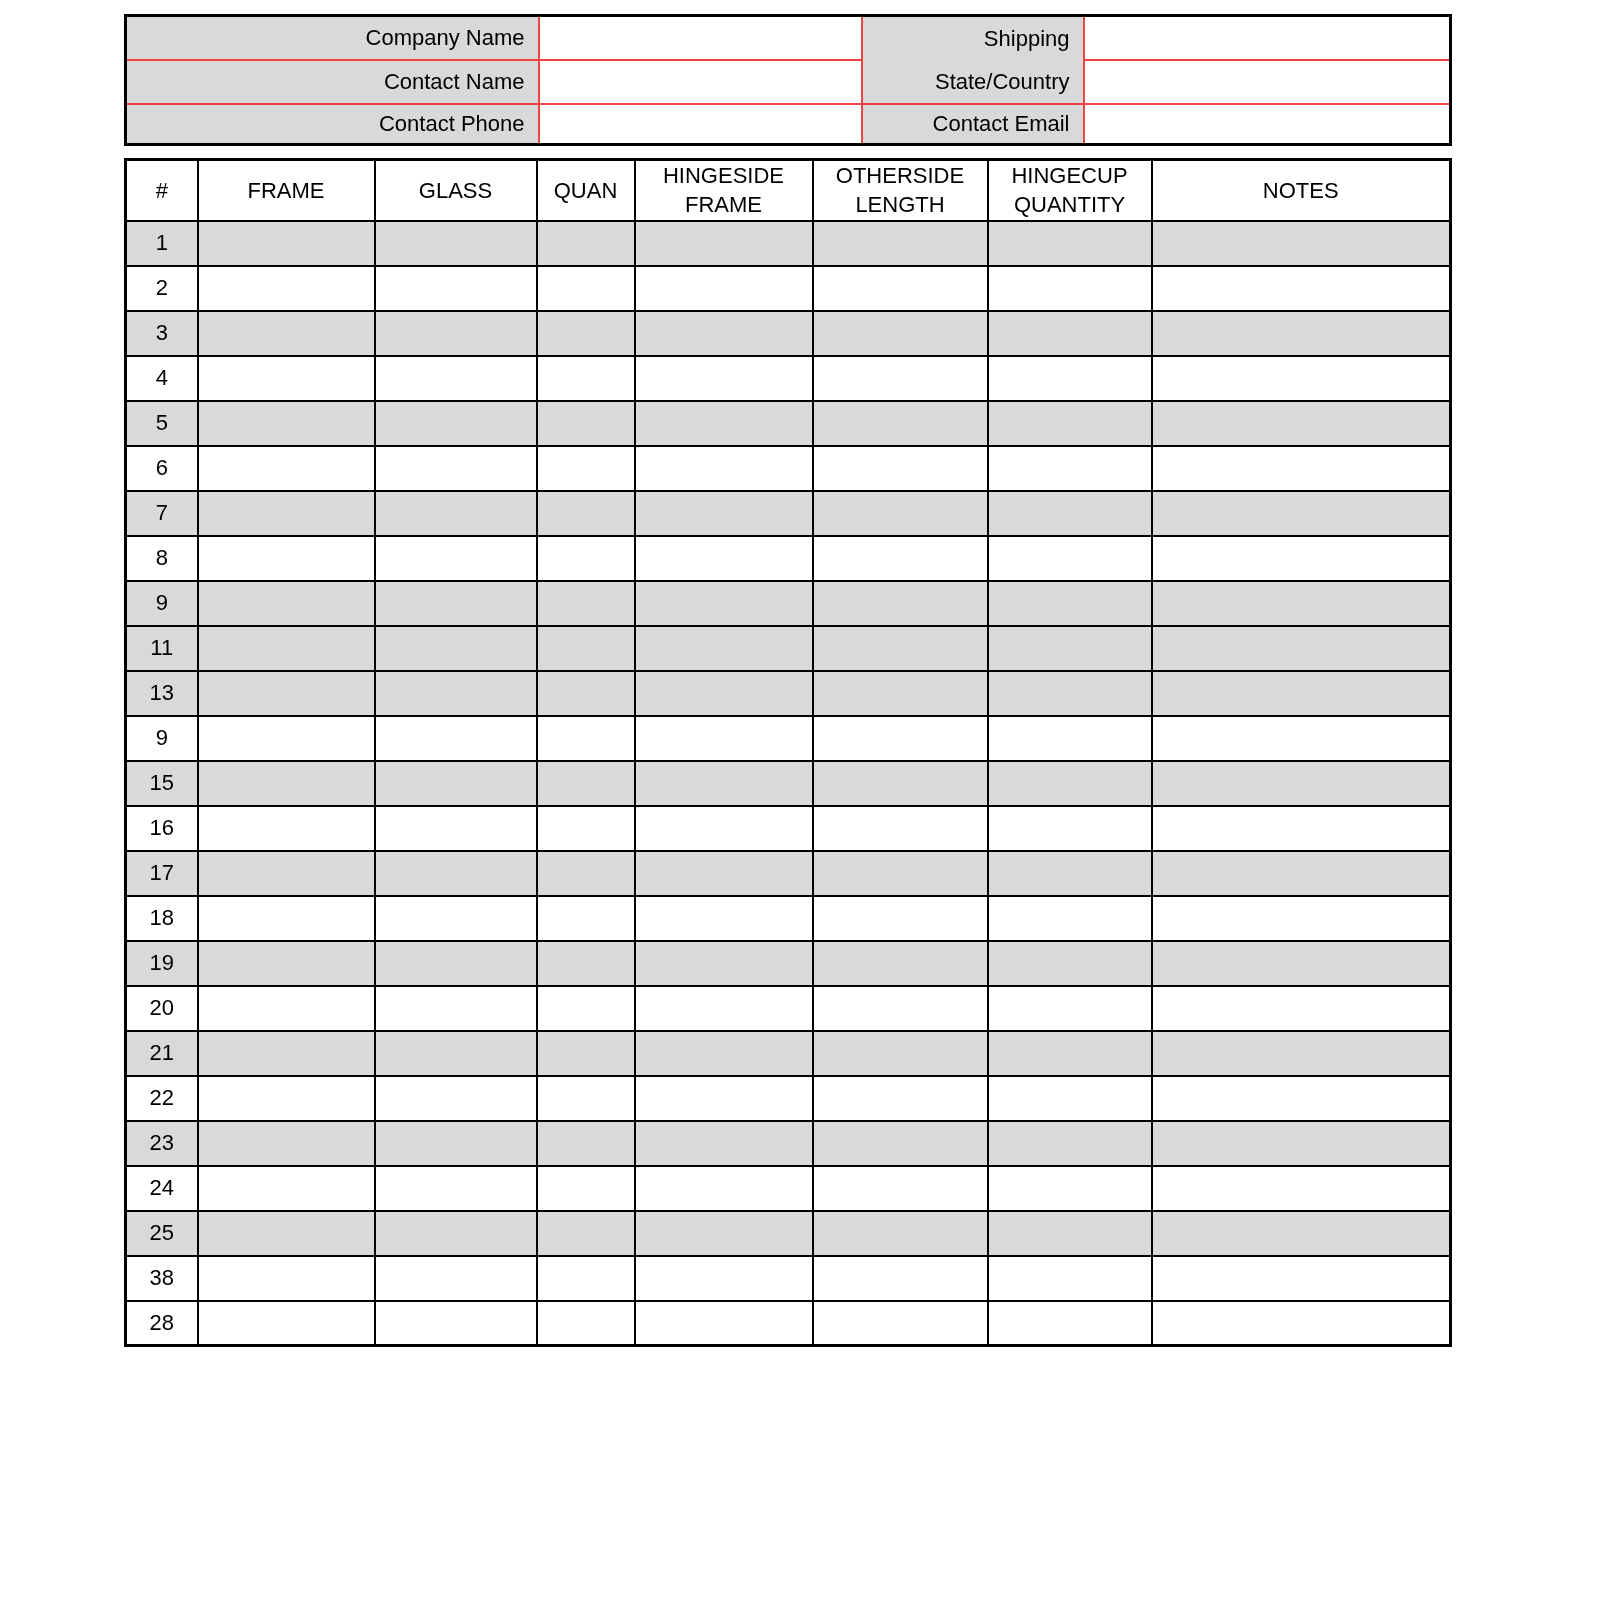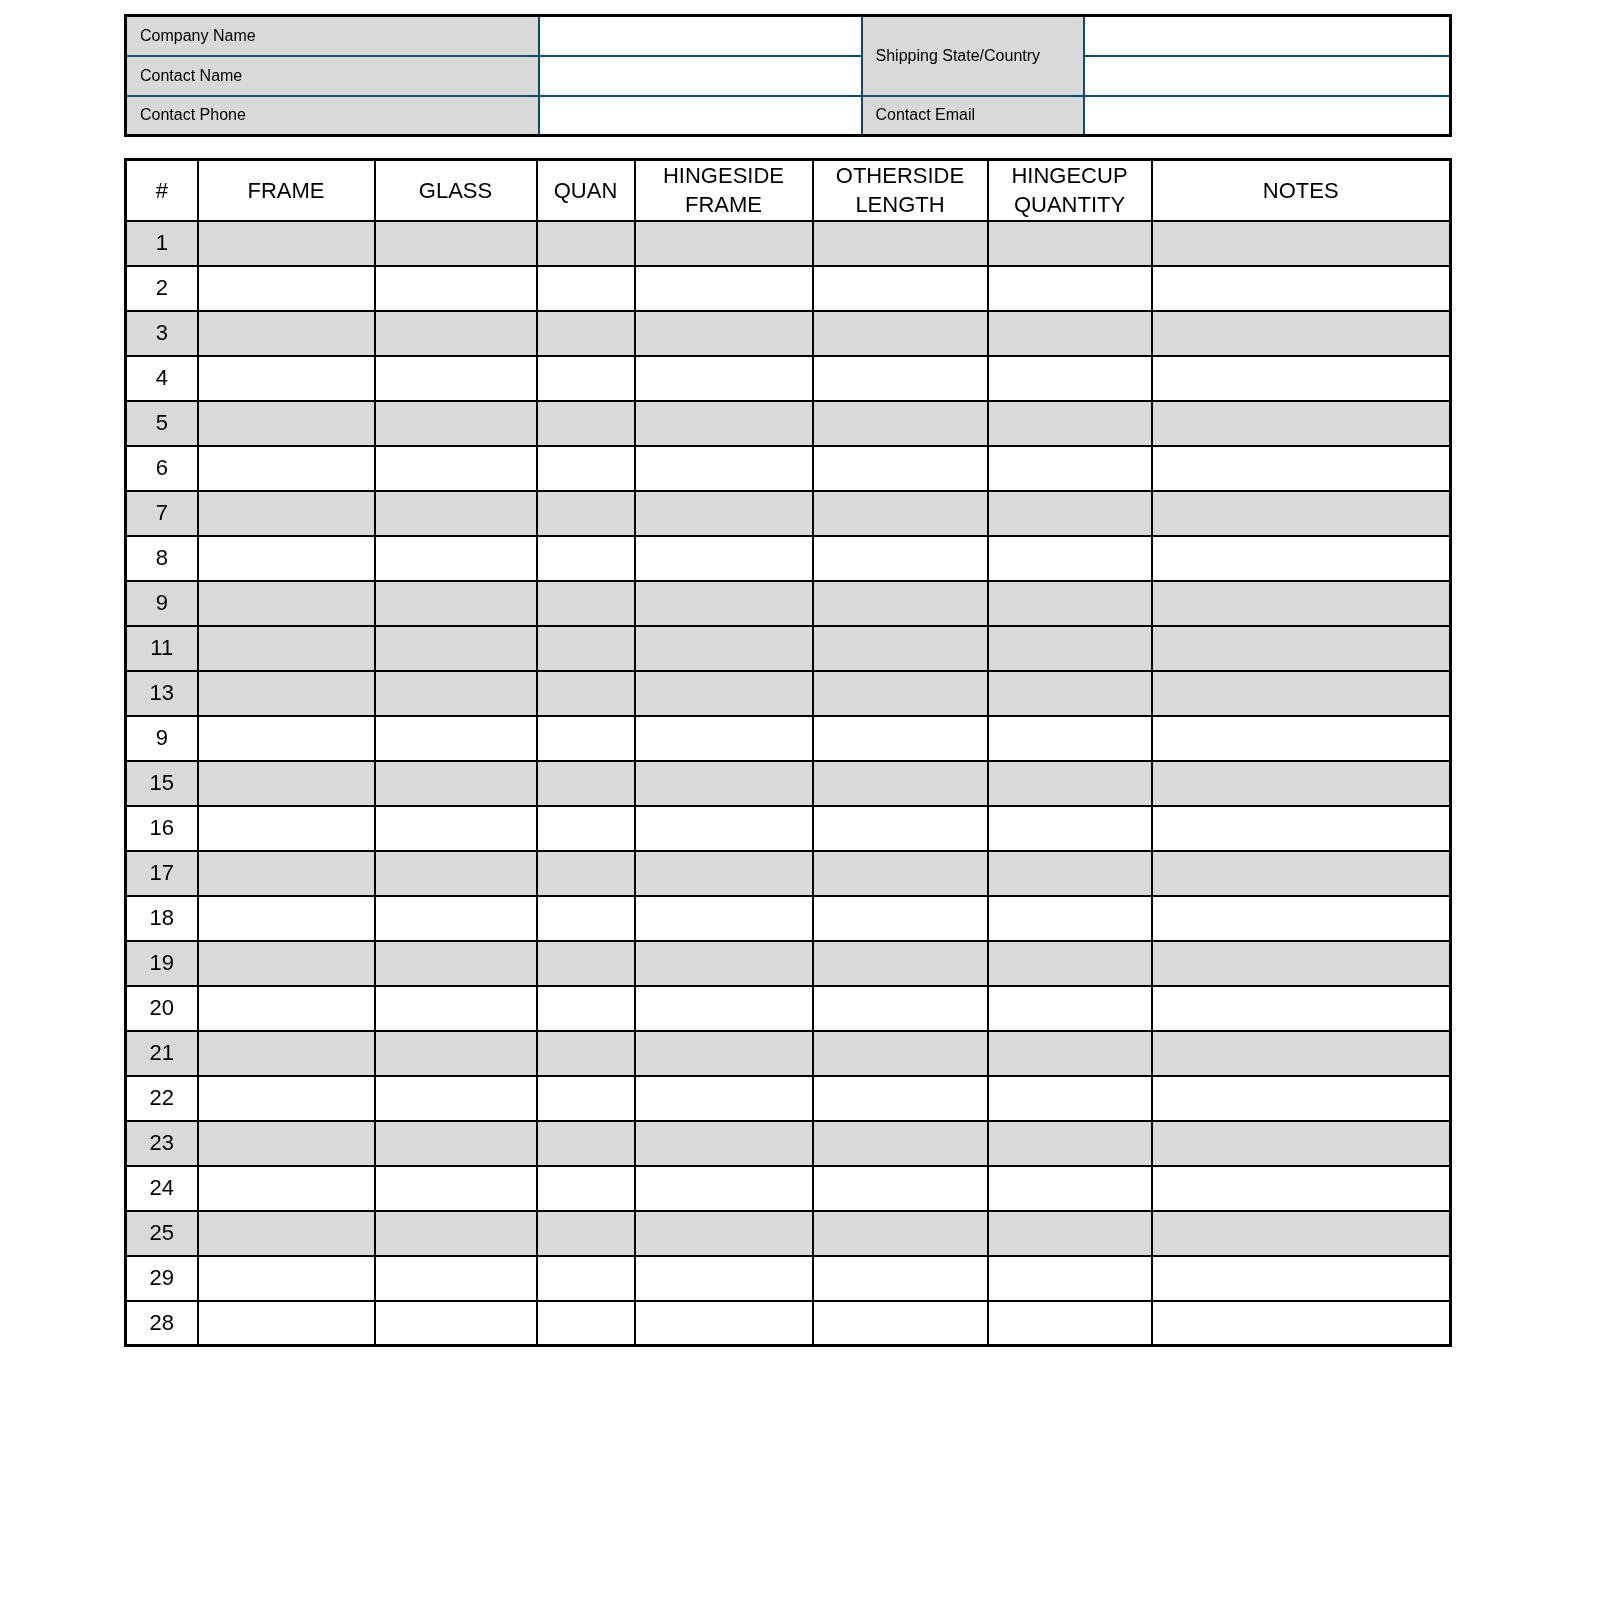--- a/index.html
+++ b/index.html
@@ -27,26 +27,27 @@
 
   
   .contact-table {
     position: absolute;
     left: 124px;
     top: 14px;
     width: 1325px;
     border: 3px solid #000000;
   }
   .contact-table td {
-    border: 2px solid #0c4a6e;
+    border: 2px solid #ef4444;
     height: 40px;
-    font-size: 16px;
+    font-size: 22px;
     padding: 0 13px;
     vertical-align: middle;
     overflow: hidden;
+    text-align: right;
   }
   .contact-table td.label-cell {
     background: #d9d9d9;
   }
   .contact-table td.shipping-label {
     line-height: 43px;
   }
   .contact-table td.input-cell {
     background: #ffffff;
   }
@@ -367,21 +368,21 @@
           <td class="num-cell">25</td>
           <td></td>
           <td></td>
           <td></td>
           <td></td>
           <td></td>
           <td></td>
           <td></td>
         </tr>
         <tr>
-          <td class="num-cell">29</td>
+          <td class="num-cell">38</td>
           <td></td>
           <td></td>
           <td></td>
           <td></td>
           <td></td>
           <td></td>
           <td></td>
         </tr>
         <tr>
           <td class="num-cell">28</td>

